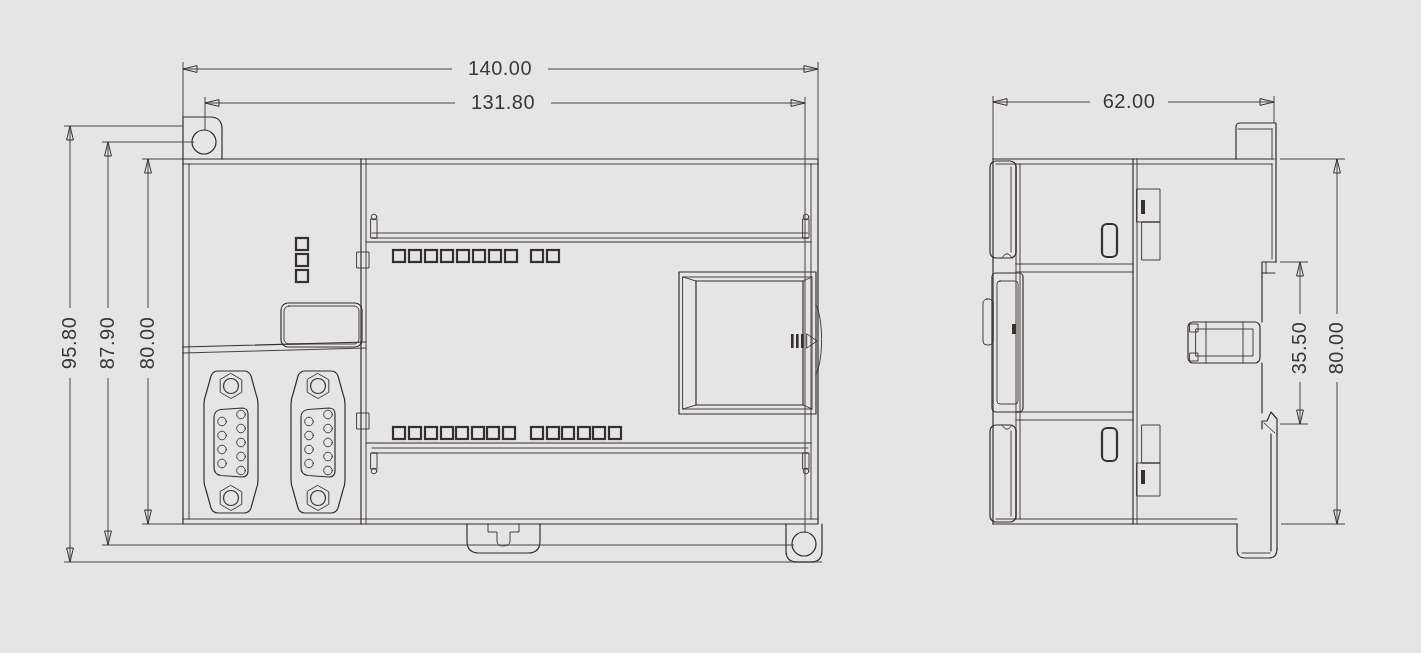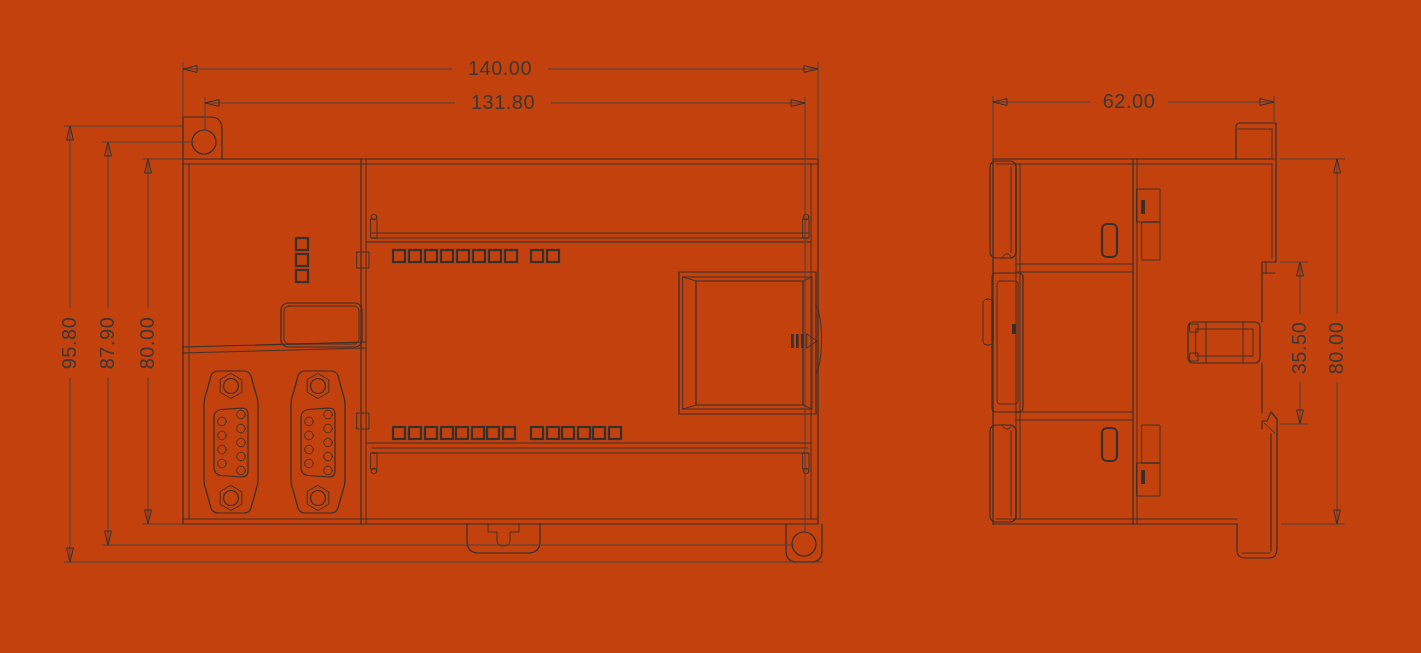--- a/index.html
+++ b/index.html
@@ -1,16 +1,16 @@
 <!DOCTYPE html>
 <html><head>
 <meta charset="utf-8">
 <style>
   html,body{margin:0;padding:0;background:#f7f7f7;}
-  .stage{width:1421px;height:653px;position:relative;background:#c2410c;overflow:hidden;}
+  .stage{width:1421px;height:653px;position:relative;background:#e5e5e5;overflow:hidden;}
   svg{display:block;}
   .ln{stroke:#362f2d;stroke-width:1.2;fill:none;stroke-linecap:round;stroke-linejoin:round;}
   .ln-thin{stroke:#362f2d;stroke-width:0.9;fill:none;stroke-linecap:round;stroke-linejoin:round;}
   .ln-bold{stroke:#362f2d;stroke-width:2.2;fill:none;}
   .dim{stroke:#4a4442;stroke-width:1;fill:none;}
   .arrow{stroke:#362f2d;stroke-width:1;fill:none;stroke-linejoin:round;}
   .dimtext{font-family:"Liberation Sans","DejaVu Sans",sans-serif;font-size:20px;fill:#3c3737;letter-spacing:0.5px;}
   .fillbar{fill:#362f2d;stroke:none;}
 </style>
 </head>

